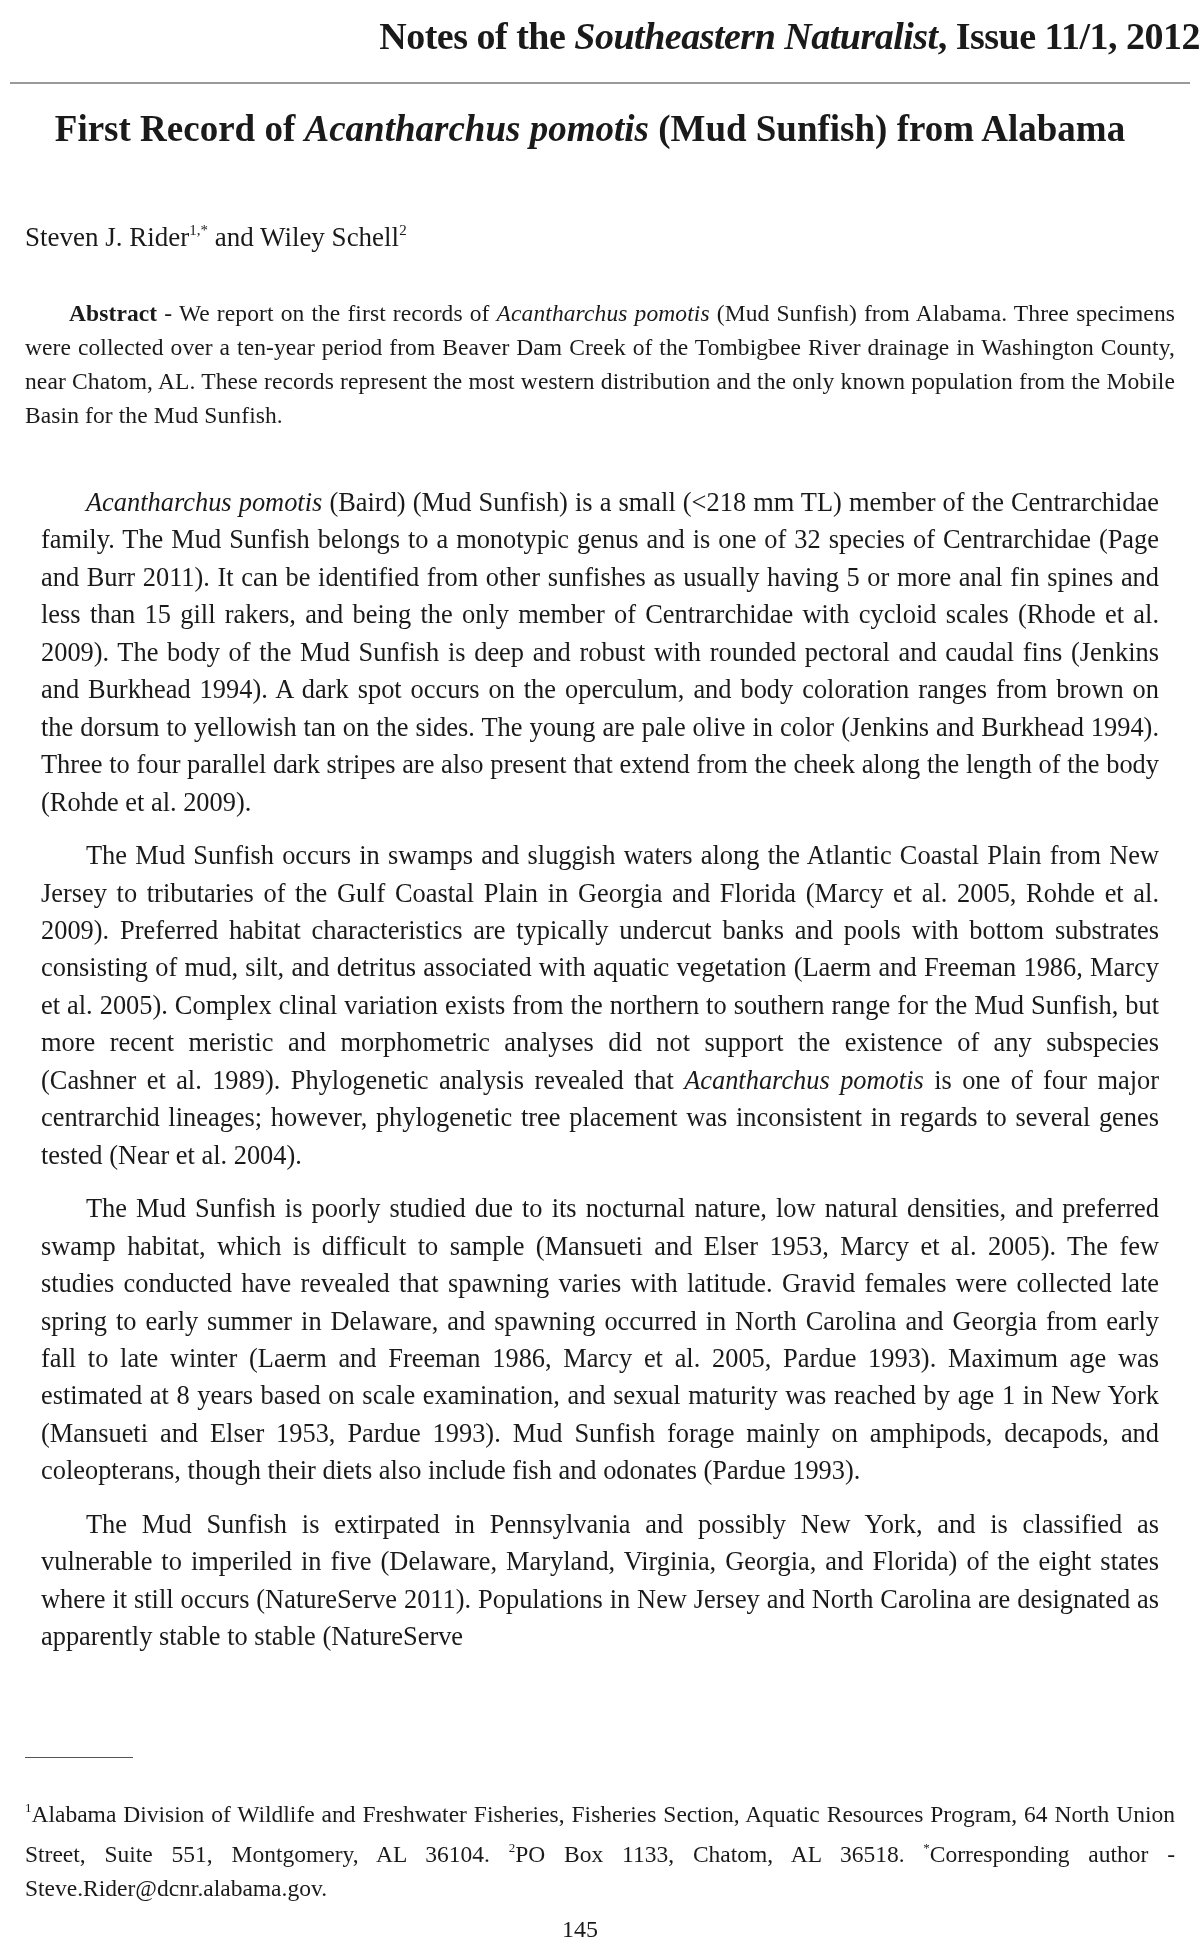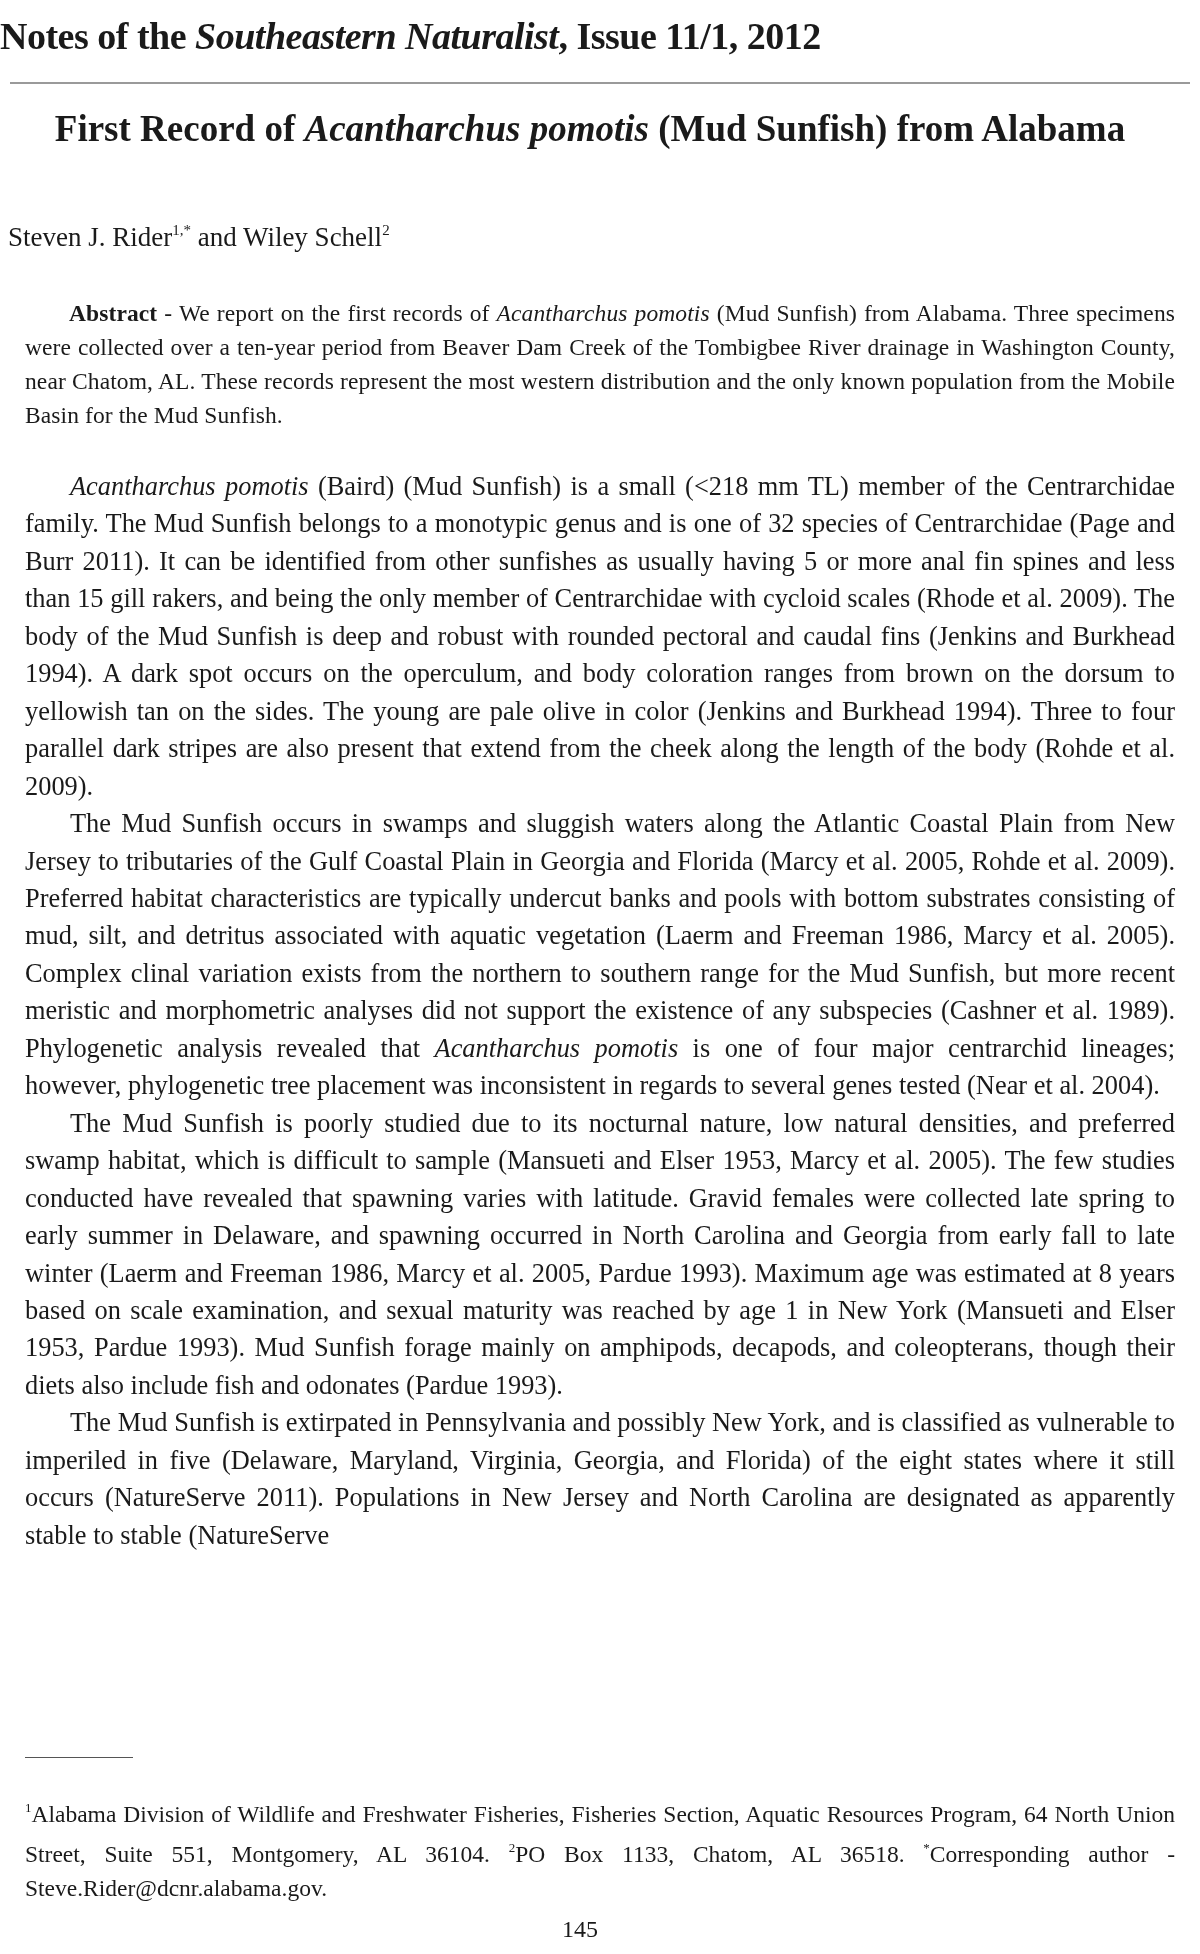--- a/index.html
+++ b/index.html
@@ -1,27 +1,27 @@
 <!DOCTYPE html>
 <html><head>
 <meta charset="utf-8">
 <style>
   html,body{margin:0;padding:0;background:#fff;}
   body{width:1200px;height:1954px;position:relative;overflow:hidden;font-family:"Liberation Serif","DejaVu Serif",serif;color:#1a1a1a;}
-  .running-head{position:absolute;left:0;top:14px;width:1200px;text-align:left;font-size:38px;font-weight:bold;letter-spacing:-0.5px;}
+  .running-head{position:absolute;left:0;top:14px;width:1200px;text-align:right;font-size:38px;font-weight:bold;letter-spacing:-0.5px;}
   .running-head i{font-style:italic;}
   .rule{position:absolute;left:10px;top:82px;width:1180px;height:2px;background:#9a9a9a;}
   .title{position:absolute;left:25px;top:104px;width:1130px;font-size:37px;font-weight:bold;line-height:49px;text-align:center;}
   .title i{font-style:italic;}
-  .authors{position:absolute;left:8px;top:222px;font-size:27px;}
+  .authors{position:absolute;left:25px;top:222px;font-size:27px;}
   .authors sup{font-size:15px;vertical-align:11px;}
   .abstract{position:absolute;left:25px;top:296px;width:1150px;font-size:23.5px;line-height:34px;text-align:justify;letter-spacing:0.1px;}
   .abstract b{font-weight:bold;margin-left:44px;}
   .body-text{position:absolute;left:25px;top:468px;width:1150px;font-size:26.4px;line-height:37.45px;text-align:justify;}
-  .body-text p{margin:0;text-indent:45px;}
+  .body-text p{margin:16px;text-indent:45px;}
   .body-text p.first{text-indent:45px;}
   .fn-rule{position:absolute;left:25px;top:1757px;width:108px;height:1px;background:#555;}
   .footnotes{position:absolute;left:25px;top:1791px;width:1150px;font-size:23.5px;line-height:34px;text-align:justify;}
   .footnotes sup{font-size:13px;vertical-align:10px;}
   .page-number{position:absolute;left:0;top:1916px;width:1160px;text-align:center;font-size:24px;}
 </style>
 </head>
 <body>
 
 <div class="running-head"><span>Notes of the </span><i>Southeastern Naturalist</i><span>, Issue 11/1, 2012</span></div>

